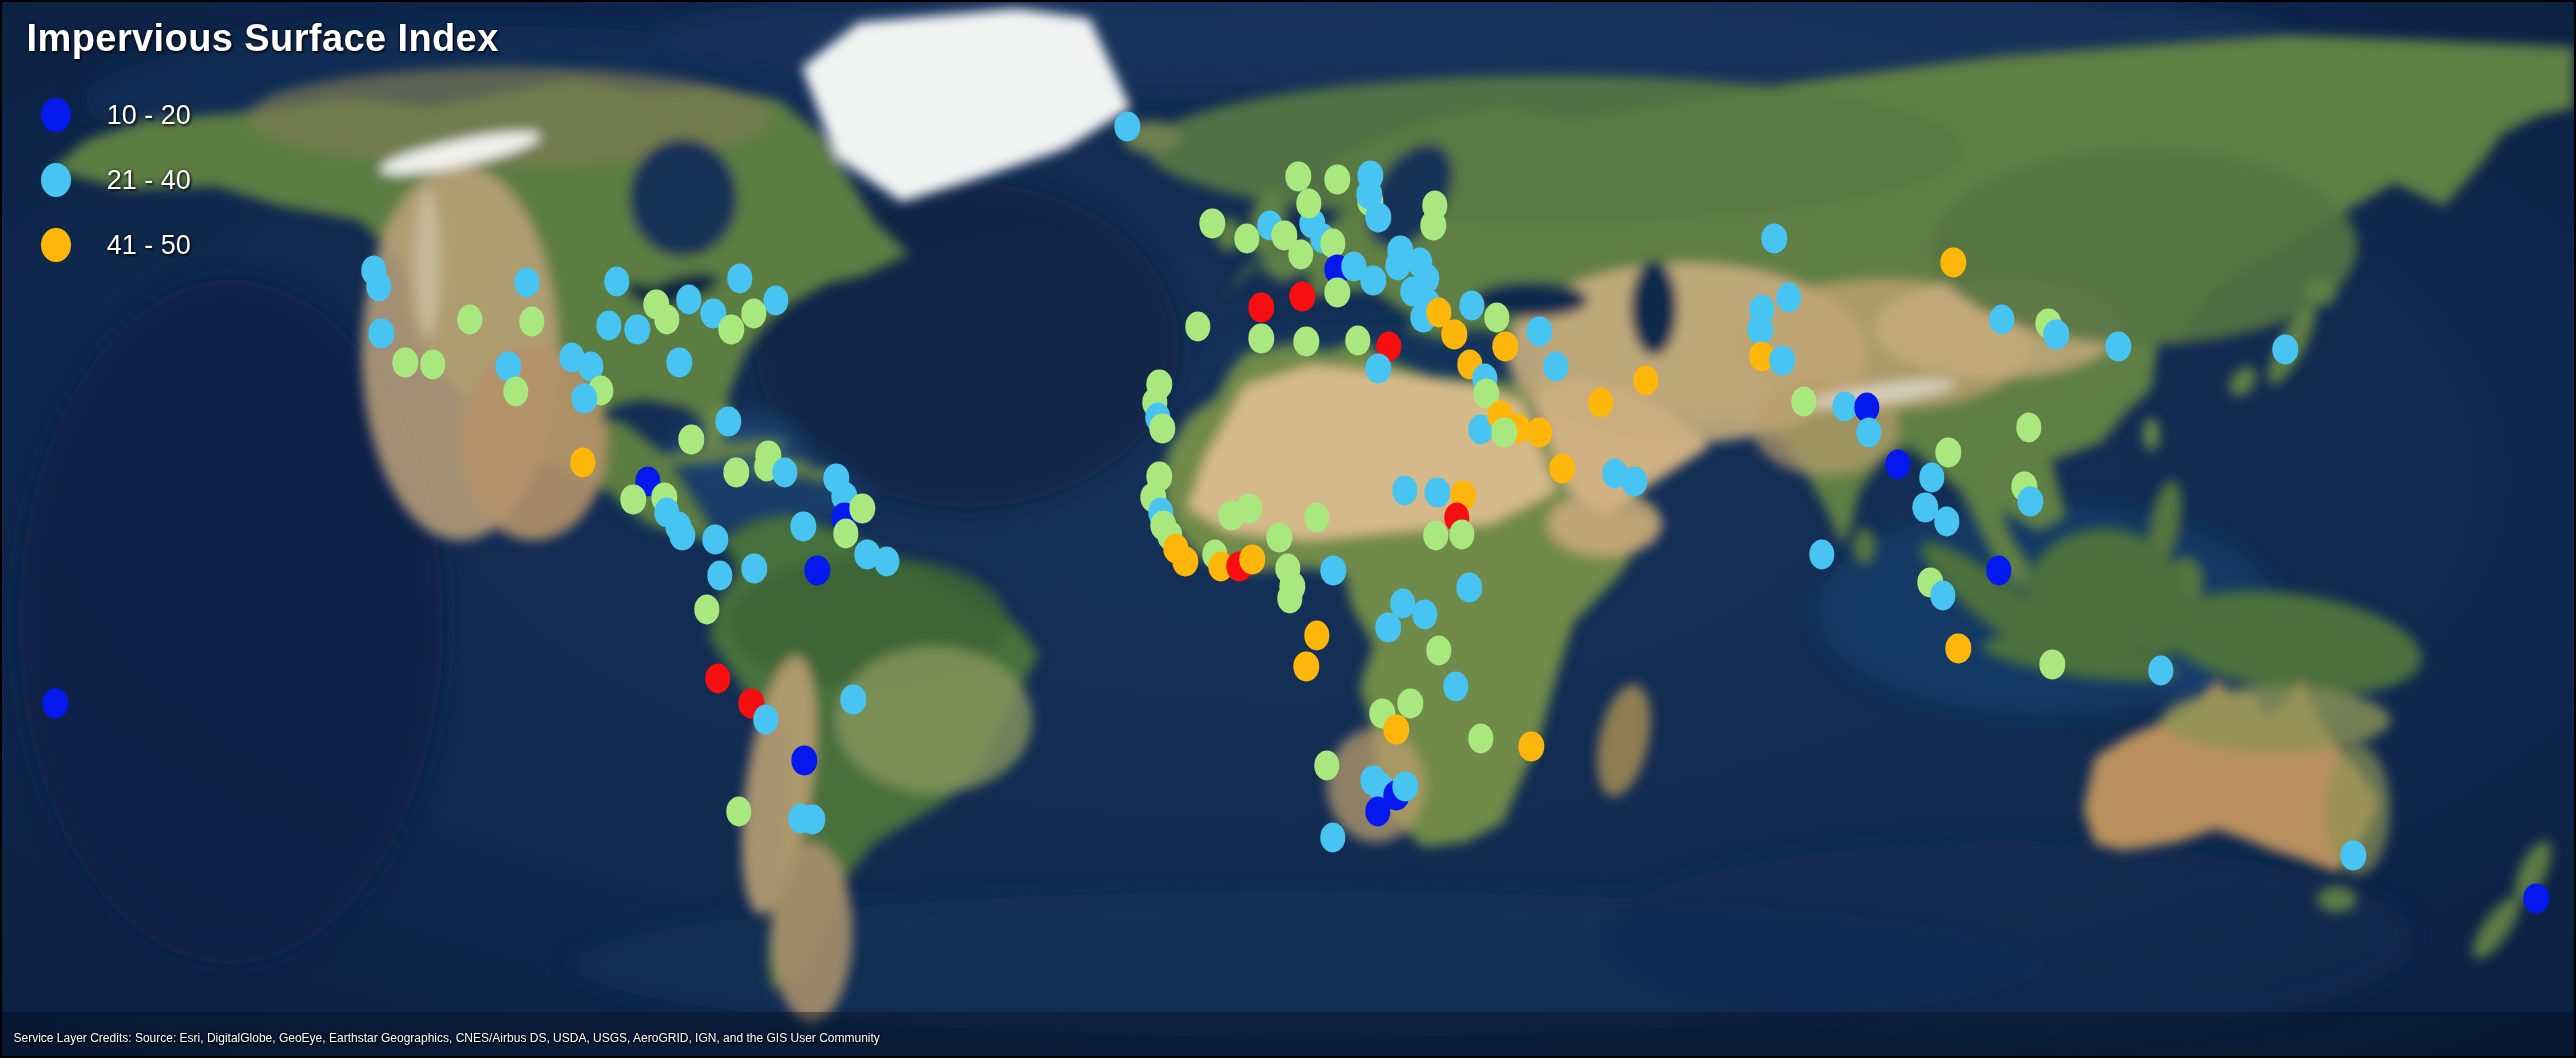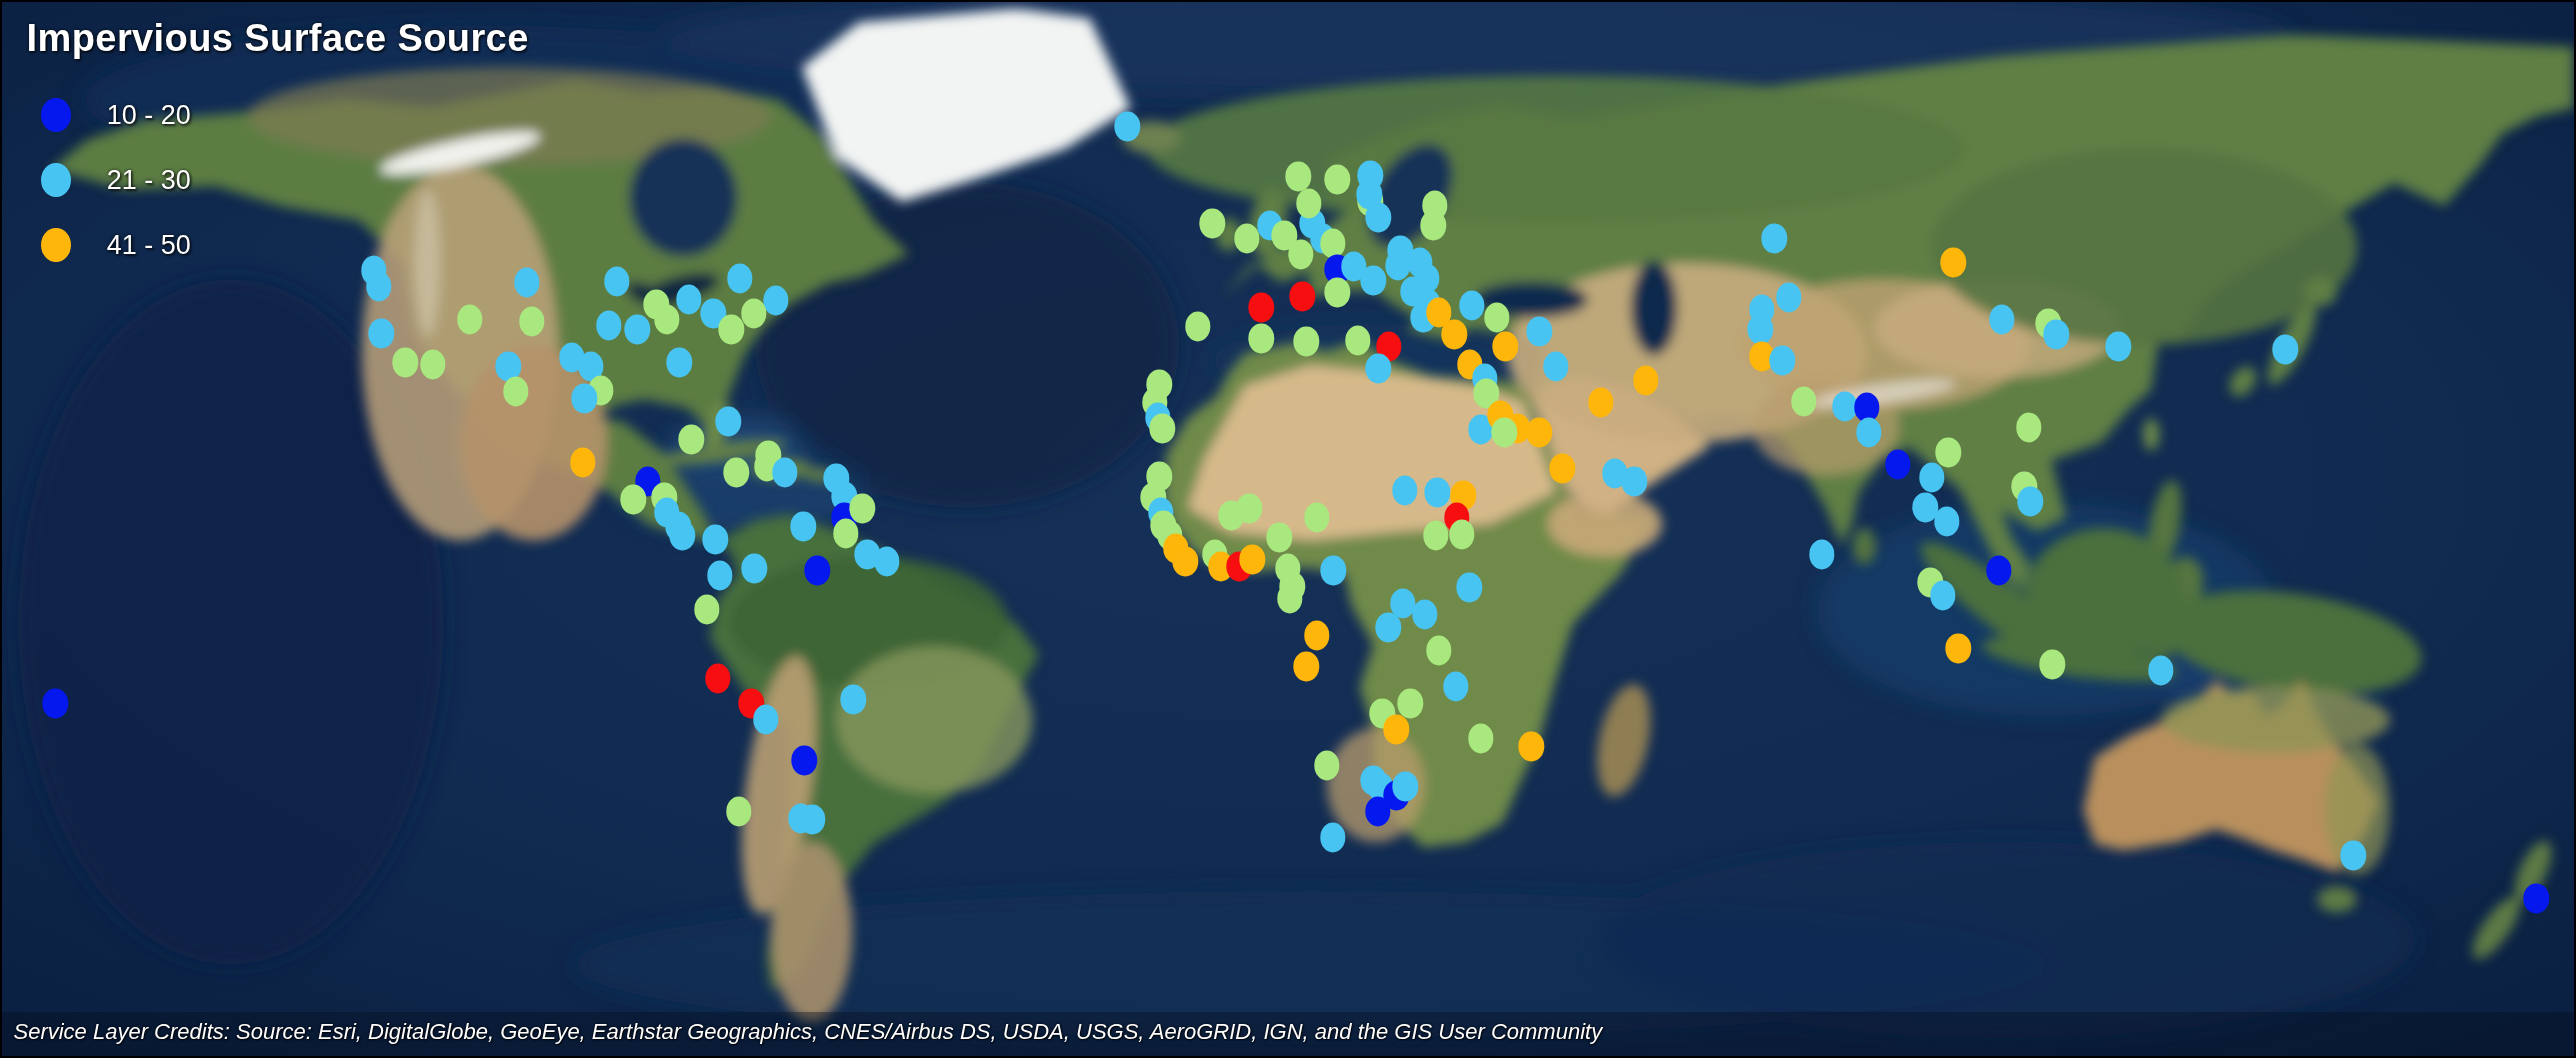--- a/index.html
+++ b/index.html
@@ -34,24 +34,23 @@
     height:65px;
   }
   .swatch{
     width:29.5px;height:34px;border-radius:50%;
     margin-left:14.7px;margin-right:36px;
     flex:0 0 auto;
   }
   .legend-label{font-size:27px;font-weight:normal;}
   .credits{
     position:absolute;left:11.5px;bottom:11.5px;
-    color:#fff;font-size:22px;
+    color:#fff;font-size:12px;
     text-shadow:0 0 2.5px rgba(0,0,0,.9), 0.8px 0.8px 1.6px rgba(0,0,0,.8);
     white-space:nowrap;
-    font-style:italic;
   }
   .credits-band{
     position:absolute;left:0;bottom:0;width:100%;height:44px;
     background:rgba(4,12,30,.38);
   }
 </style>
 </head>
 <body>
 
 <div class="stage">
@@ -364,28 +363,28 @@
       <div class="map-dot" style="left: 74.9762%; top: 55.1084%; background: rgb(169, 232, 126);"></div>
       <div class="map-dot" style="left: 75.4531%; top: 56.3467%; background: rgb(71, 196, 241);"></div>
       <div class="map-dot" style="left: 76.0572%; top: 61.3777%; background: rgb(255, 182, 10);"></div>
       <div class="map-dot" style="left: 79.7138%; top: 62.9257%; background: rgb(169, 232, 126);"></div>
       <div class="map-dot" style="left: 83.9428%; top: 63.4675%; background: rgb(71, 196, 241);"></div>
       <div class="map-dot" style="left: 91.4149%; top: 81.0372%; background: rgb(71, 196, 241);"></div>
       <div class="map-dot" style="left: 98.5374%; top: 85.1393%; background: rgb(5, 25, 238);"></div>
     </div>
 
   <div class="legend">
-    <div class="legend-title">Impervious Surface Source</div>
+    <div class="legend-title">Impervious Surface Index</div>
     <div class="legend-item">
       <span class="swatch" style="background: rgb(5, 25, 238);"></span>
       <span class="legend-label">10 - 20</span>
     </div>
     <div class="legend-item">
       <span class="swatch" style="background: rgb(71, 196, 241);"></span>
-      <span class="legend-label">21 - 30</span>
+      <span class="legend-label">21 - 40</span>
     </div>
     <div class="legend-item">
       <span class="swatch" style="background: rgb(255, 182, 10);"></span>
       <span class="legend-label">41 - 50</span>
     </div>
   </div>
 
   <div class="credits-band"></div>
   <div class="credits">Service Layer Credits:  Source: Esri, DigitalGlobe, GeoEye, Earthstar Geographics, CNES/Airbus DS, USDA, USGS, AeroGRID, IGN, and the GIS User Community</div>
 </div>

